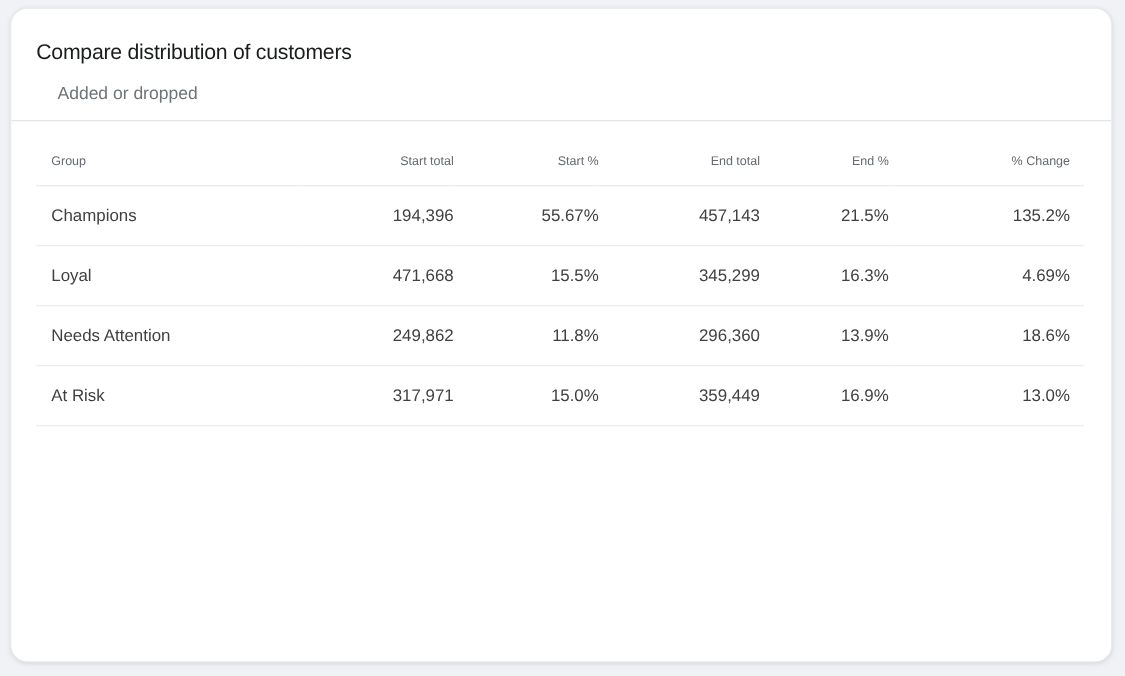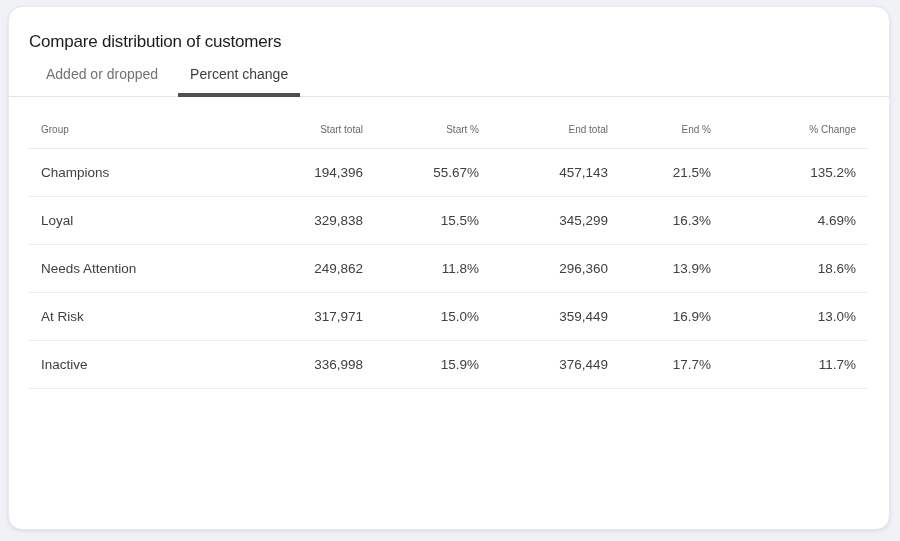--- a/index.html
+++ b/index.html
@@ -89,21 +89,20 @@
 
 <div class="page">
   <div class="card">
 
     <div class="card-header">
       <h2 class="card-title">Compare distribution of customers</h2>
     </div>
 
     <div class="tabbar">
       <div class="tab">Added or dropped</div>
-      <div class="tab active">Percent change</div>
     </div>
 
     <div class="table-wrap">
       <table>
         <colgroup>
           <col style="width:210px">
           <col style="width:124px">
           <col style="width:116px">
           <col style="width:129px">
           <col style="width:103px">
@@ -123,21 +122,21 @@
           <tr>
             <td class="col-left">Champions</td>
             <td>194,396</td>
             <td>55.67%</td>
             <td>457,143</td>
             <td>21.5%</td>
             <td class="col-last">135.2%</td>
           </tr>
           <tr>
             <td class="col-left">Loyal</td>
-            <td>329,838</td>
+            <td>471,668</td>
             <td>15.5%</td>
             <td>345,299</td>
             <td>16.3%</td>
             <td class="col-last">4.69%</td>
           </tr>
           <tr>
             <td class="col-left">Needs Attention</td>
             <td>249,862</td>
             <td>11.8%</td>
             <td>296,360</td>
@@ -145,26 +144,18 @@
             <td class="col-last">18.6%</td>
           </tr>
           <tr>
             <td class="col-left">At Risk</td>
             <td>317,971</td>
             <td>15.0%</td>
             <td>359,449</td>
             <td>16.9%</td>
             <td class="col-last">13.0%</td>
           </tr>
-          <tr>
-            <td class="col-left">Inactive</td>
-            <td>336,998</td>
-            <td>15.9%</td>
-            <td>376,449</td>
-            <td>17.7%</td>
-            <td class="col-last">11.7%</td>
-          </tr>
         </tbody>
       </table>
     </div>
 
   </div>
 </div>
 
 </body></html>

